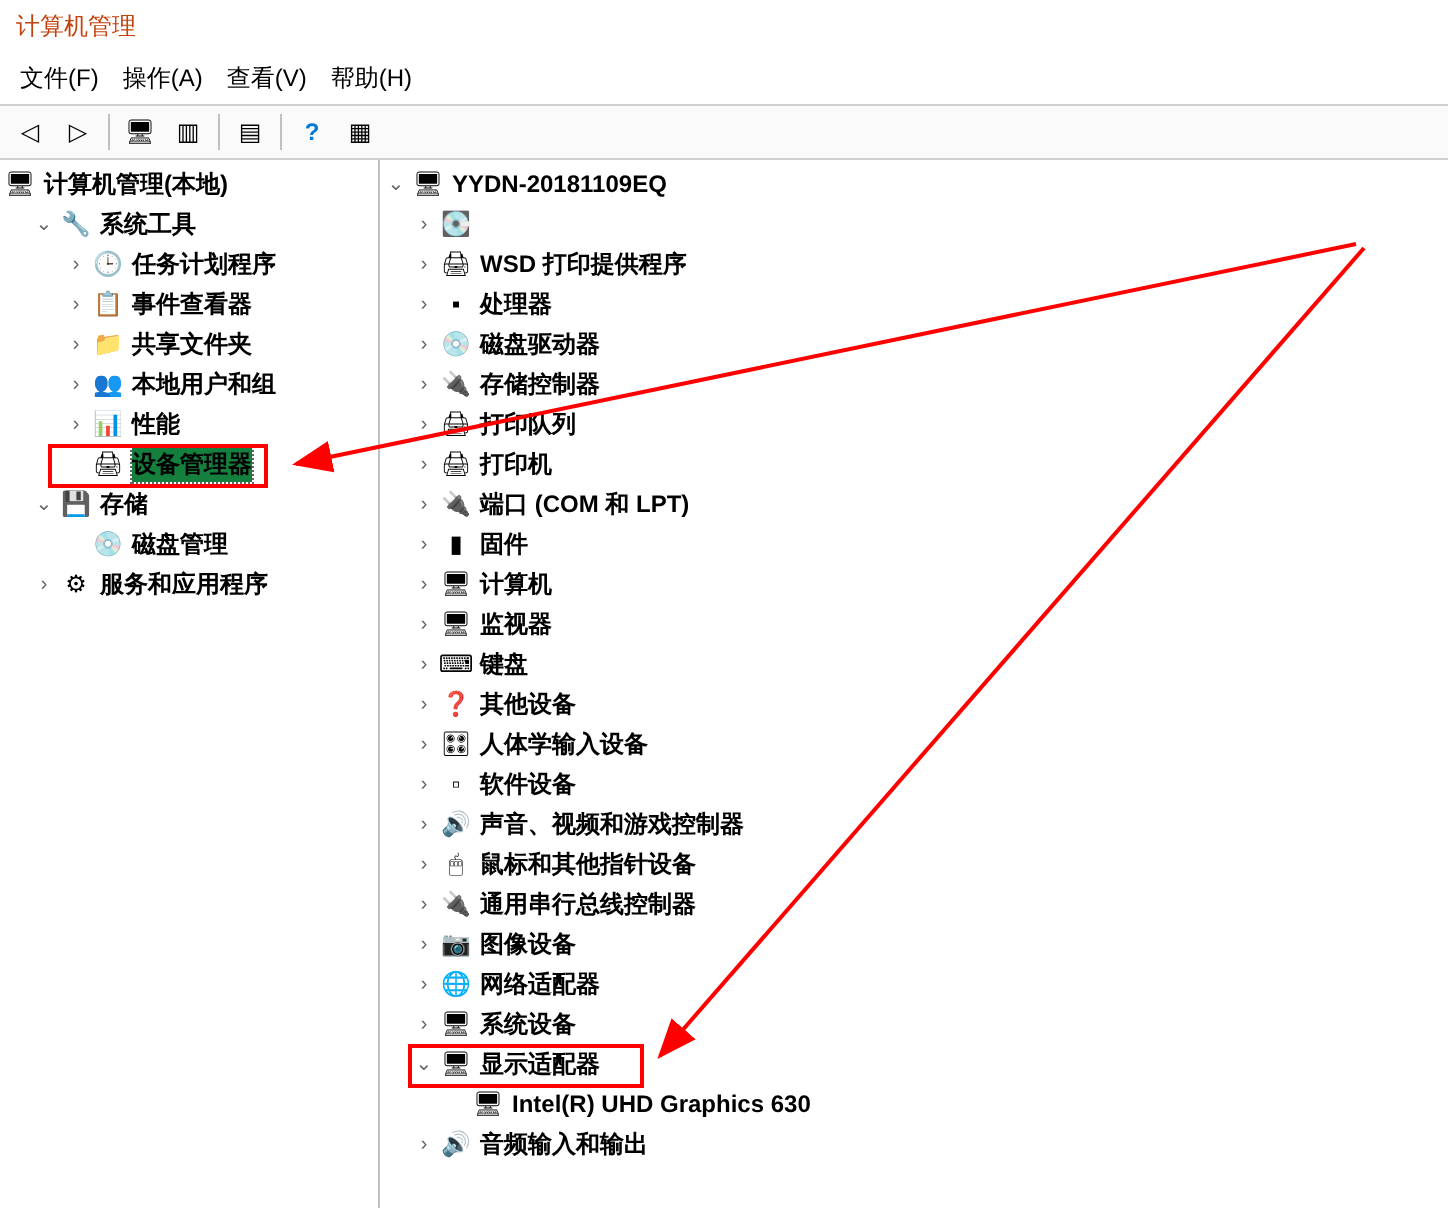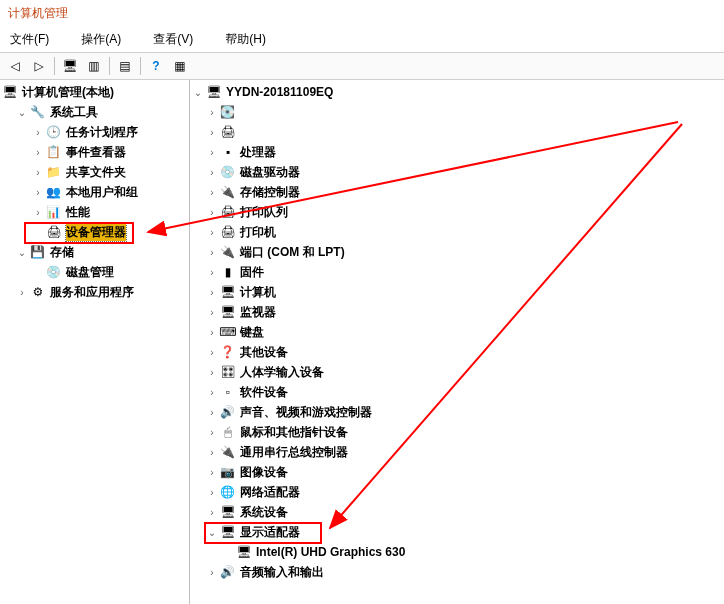--- a/index.html
+++ b/index.html
@@ -14,21 +14,21 @@
     position: relative;
   }
   .titlebar {
     padding: 5px 8px;
     font-size: 12px;
     color: #c2410c;
   }
   .menubar {
     padding: 2px 4px;
     display: flex;
-    gap: 20px;
+    gap: 0;
   }
   .menubar span {
     padding: 2px 6px;
     cursor: default;
   }
   .toolbar {
     height: 28px;
     border-top: 1px solid #d0d0d0;
     border-bottom: 1px solid #d0d0d0;
     display: flex;
@@ -95,21 +95,21 @@
     justify-content: center;
   }
   .tree-label {
     color: #000;
     font-weight: bold;
   }
   .indent-0 { padding-left: 2px; }
   .indent-1 { padding-left: 16px; }
   .indent-2 { padding-left: 32px; }
   .selected .tree-label {
-    background: #eab308;
+    background: #15803d;
     outline: 1px dotted #666;
   }
   .highlight-box {
     position: absolute;
     border: 2px solid #ff0000;
     pointer-events: none;
   }
   .arrow-svg {
     position: absolute;
     pointer-events: none;
@@ -222,20 +222,21 @@
       <span class="tree-icon">🖥</span>
       <span class="tree-label">YYDN-20181109EQ</span>
     </div>
     <div class="tree-item indent-1">
         <span class="expander">›</span>
         <span class="tree-icon">💽</span>
       </div>
     <div class="tree-item indent-1">
         <span class="expander">›</span>
         <span class="tree-icon">🖨</span>
+        <span class="tree-label">WSD 打印提供程序</span>
       </div>
     <div class="tree-item indent-1">
         <span class="expander">›</span>
         <span class="tree-icon">▪</span>
         <span class="tree-label">处理器</span>
       </div>
     <div class="tree-item indent-1">
         <span class="expander">›</span>
         <span class="tree-icon">💿</span>
         <span class="tree-label">磁盘驱动器</span>

